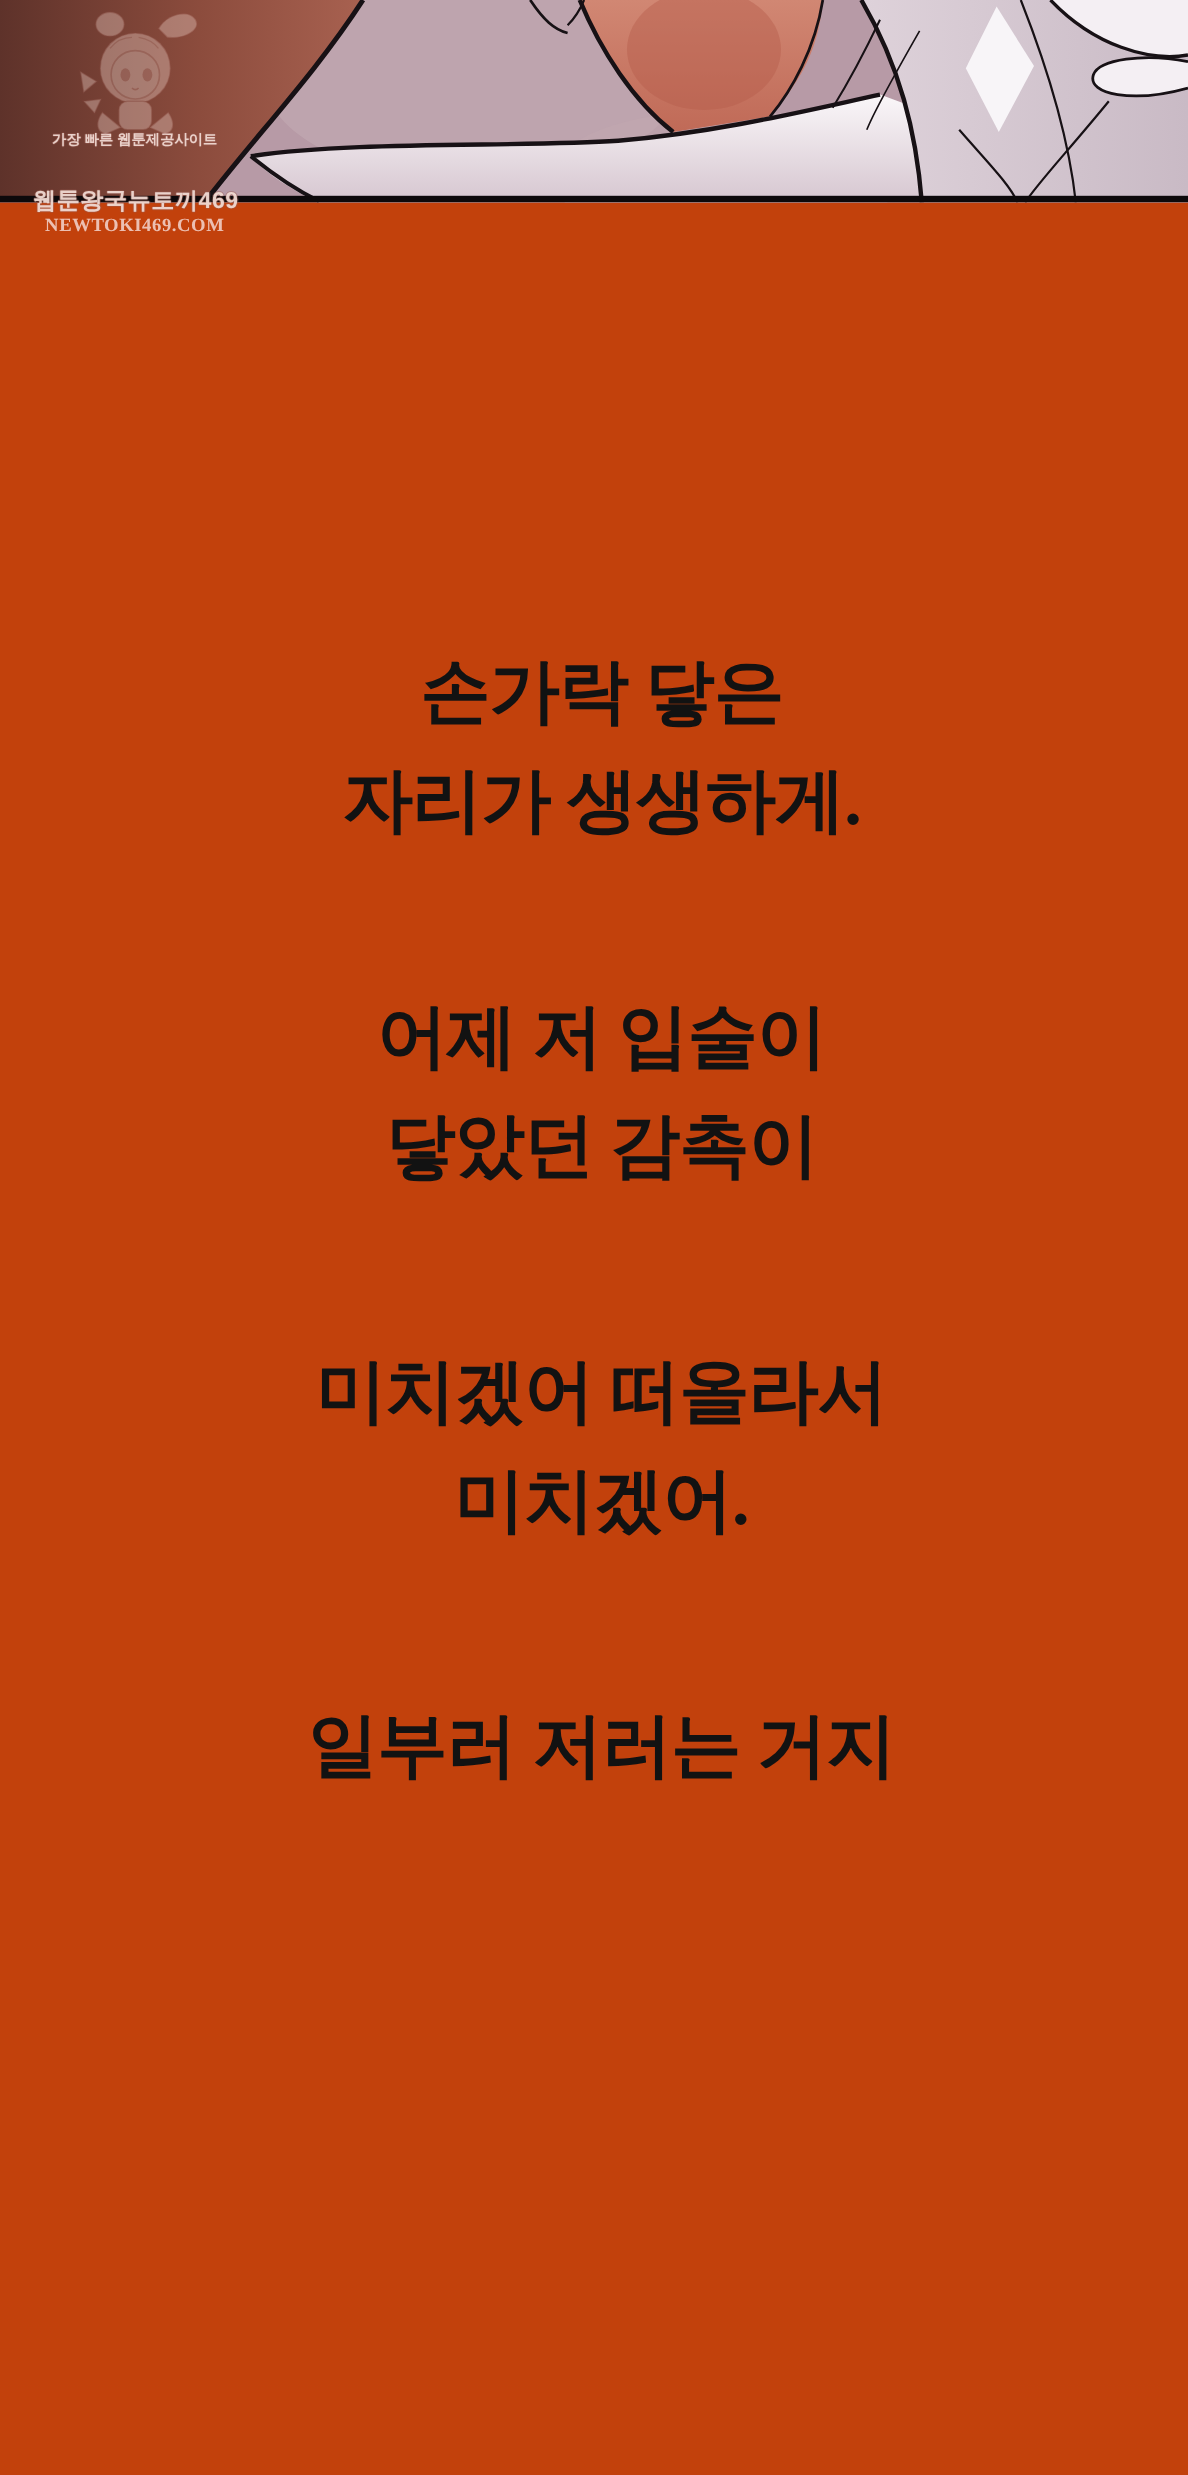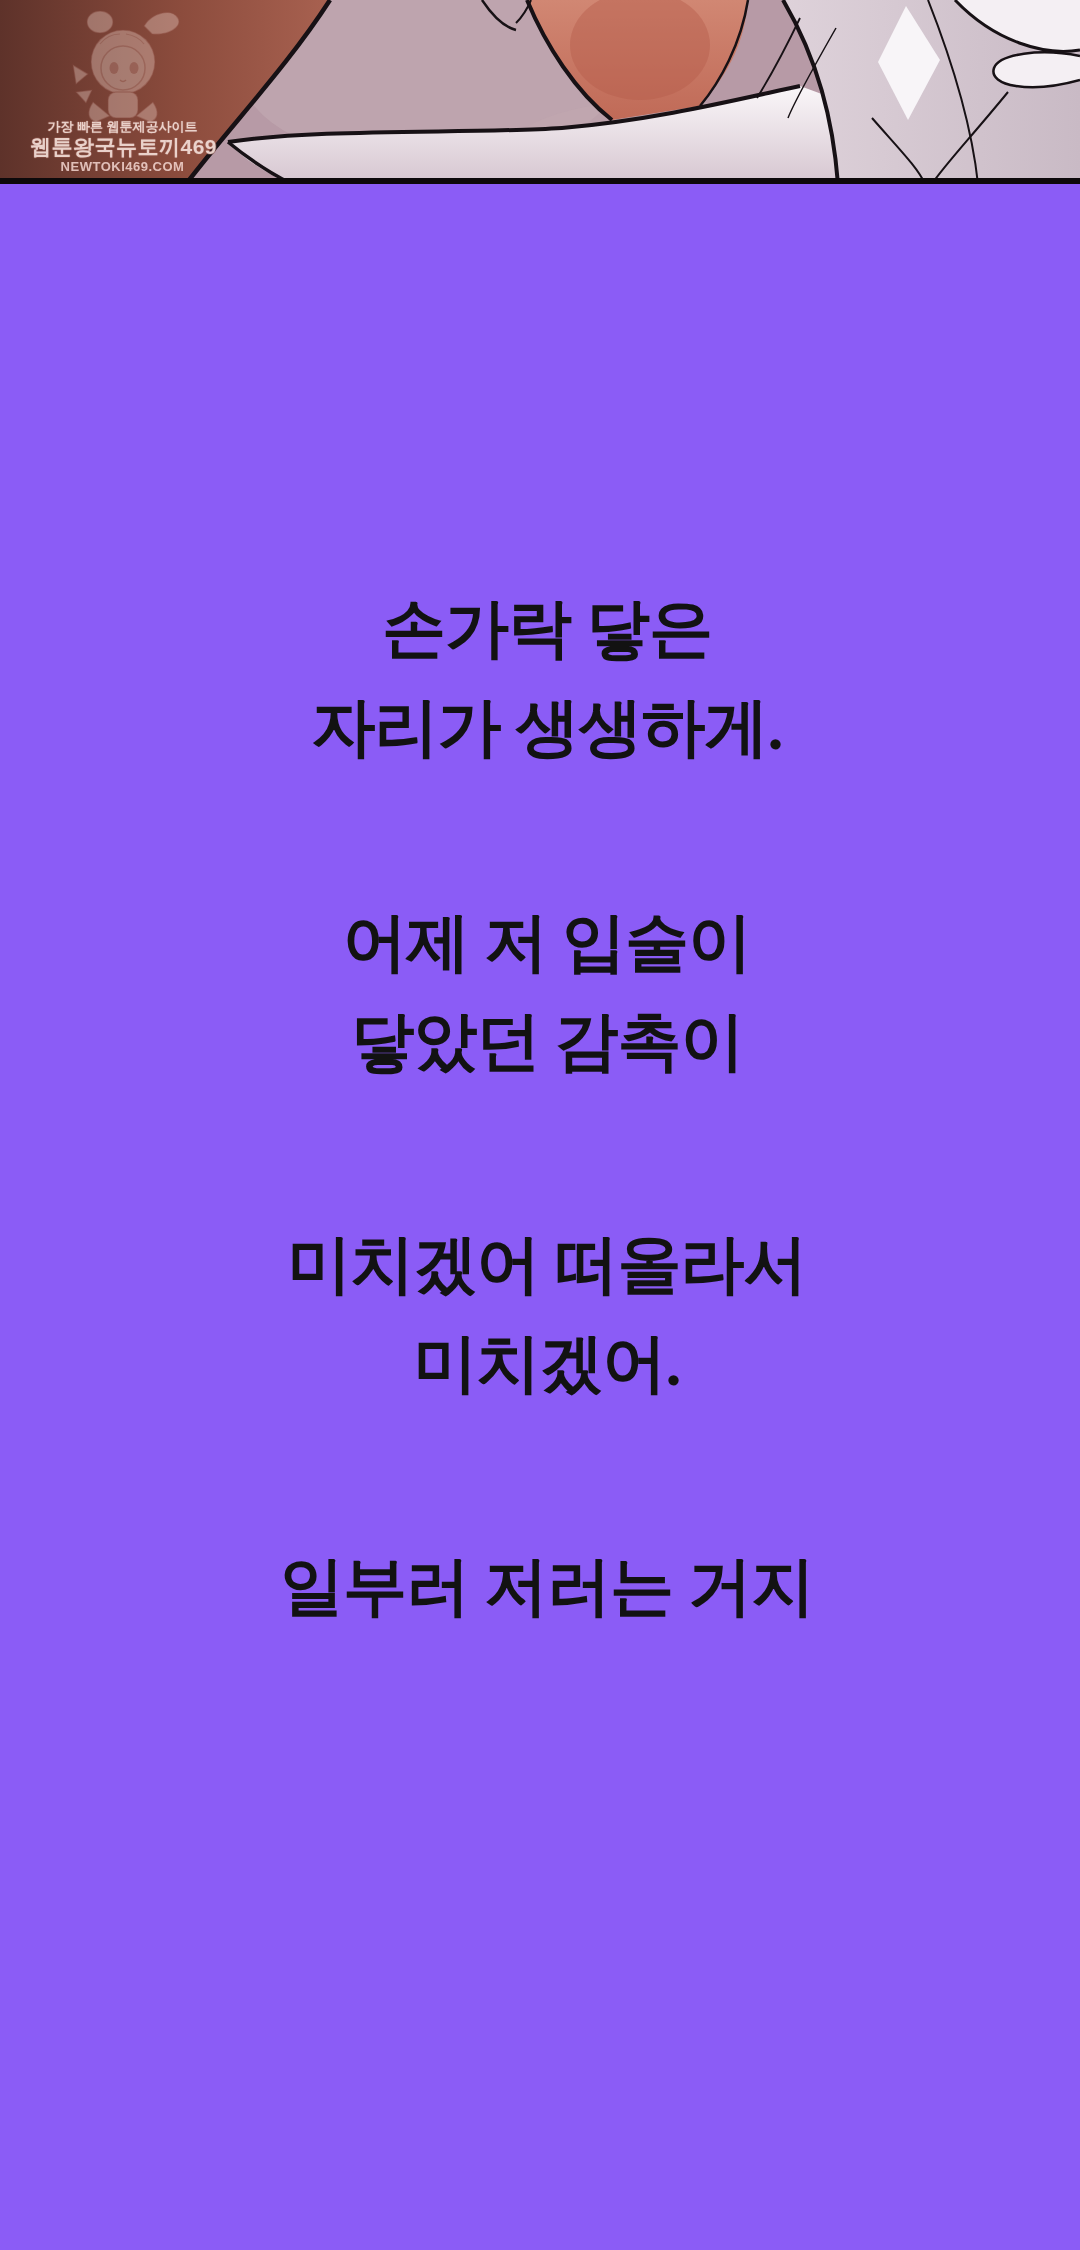--- a/index.html
+++ b/index.html
@@ -3,21 +3,21 @@
 <meta charset="utf-8">
 <style>
   html,body{margin:0;padding:0;}
   body{
     width:1080px;height:2250px;
     background:#ffffff;
     font-family:"Liberation Serif","DejaVu Serif",serif;
     position:relative;
     overflow:hidden;
   }
-  .page{position:relative;width:1080px;height:2250px;background:#8b5cf6;}
+  .page{position:relative;width:1080px;height:2250px;background:#c2410c;}
 
   
   .artwork{
     position:relative;
     width:1080px;height:184px;
     overflow:hidden;
     background:#b79aa6;
   }
   .artwork svg{display:block;}
 
@@ -32,26 +32,27 @@
     font-family:"Liberation Sans","DejaVu Sans",sans-serif;
     font-weight:bold;
     color:rgba(255,240,234,0.80);
     text-shadow:
       1px 0 0 rgba(158,94,84,.40),
      -1px 0 0 rgba(158,94,84,.40),
       0 1px 0 rgba(158,94,84,.40),
       0 -1px 0 rgba(158,94,84,.40);
     line-height:1.12;
     white-space:nowrap;
+    margin-top:36px;
   }
   .wm-line1{font-size:13px;margin-top:-6px;}
   .wm-line2{font-size:21px;letter-spacing:0.5px;}
   .wm-line3{
-    font-family:Liberation Sans, sans-serif;
-    font-size:13px;font-weight:bold;
+    font-family:Liberation Serif, serif;
+    font-size:17px;font-weight:bold;
     color:rgba(243,214,208,0.85);
     letter-spacing:0.5px;
     margin-top:1px;
   }
 
   
   .monologue{
     margin-top:395px;
     width:1080px;
     text-align:center;

